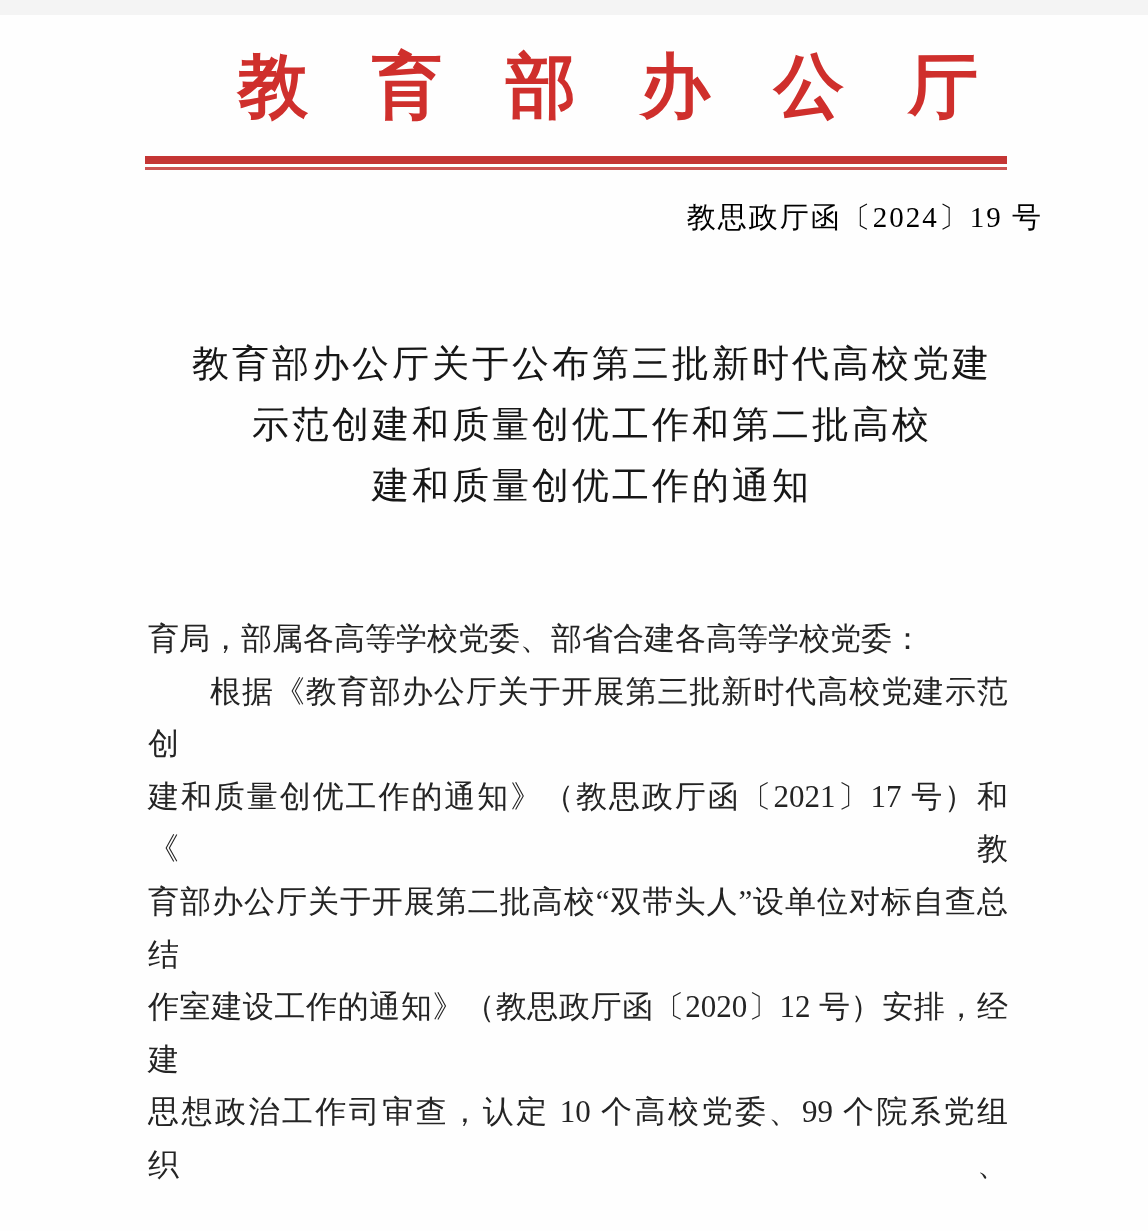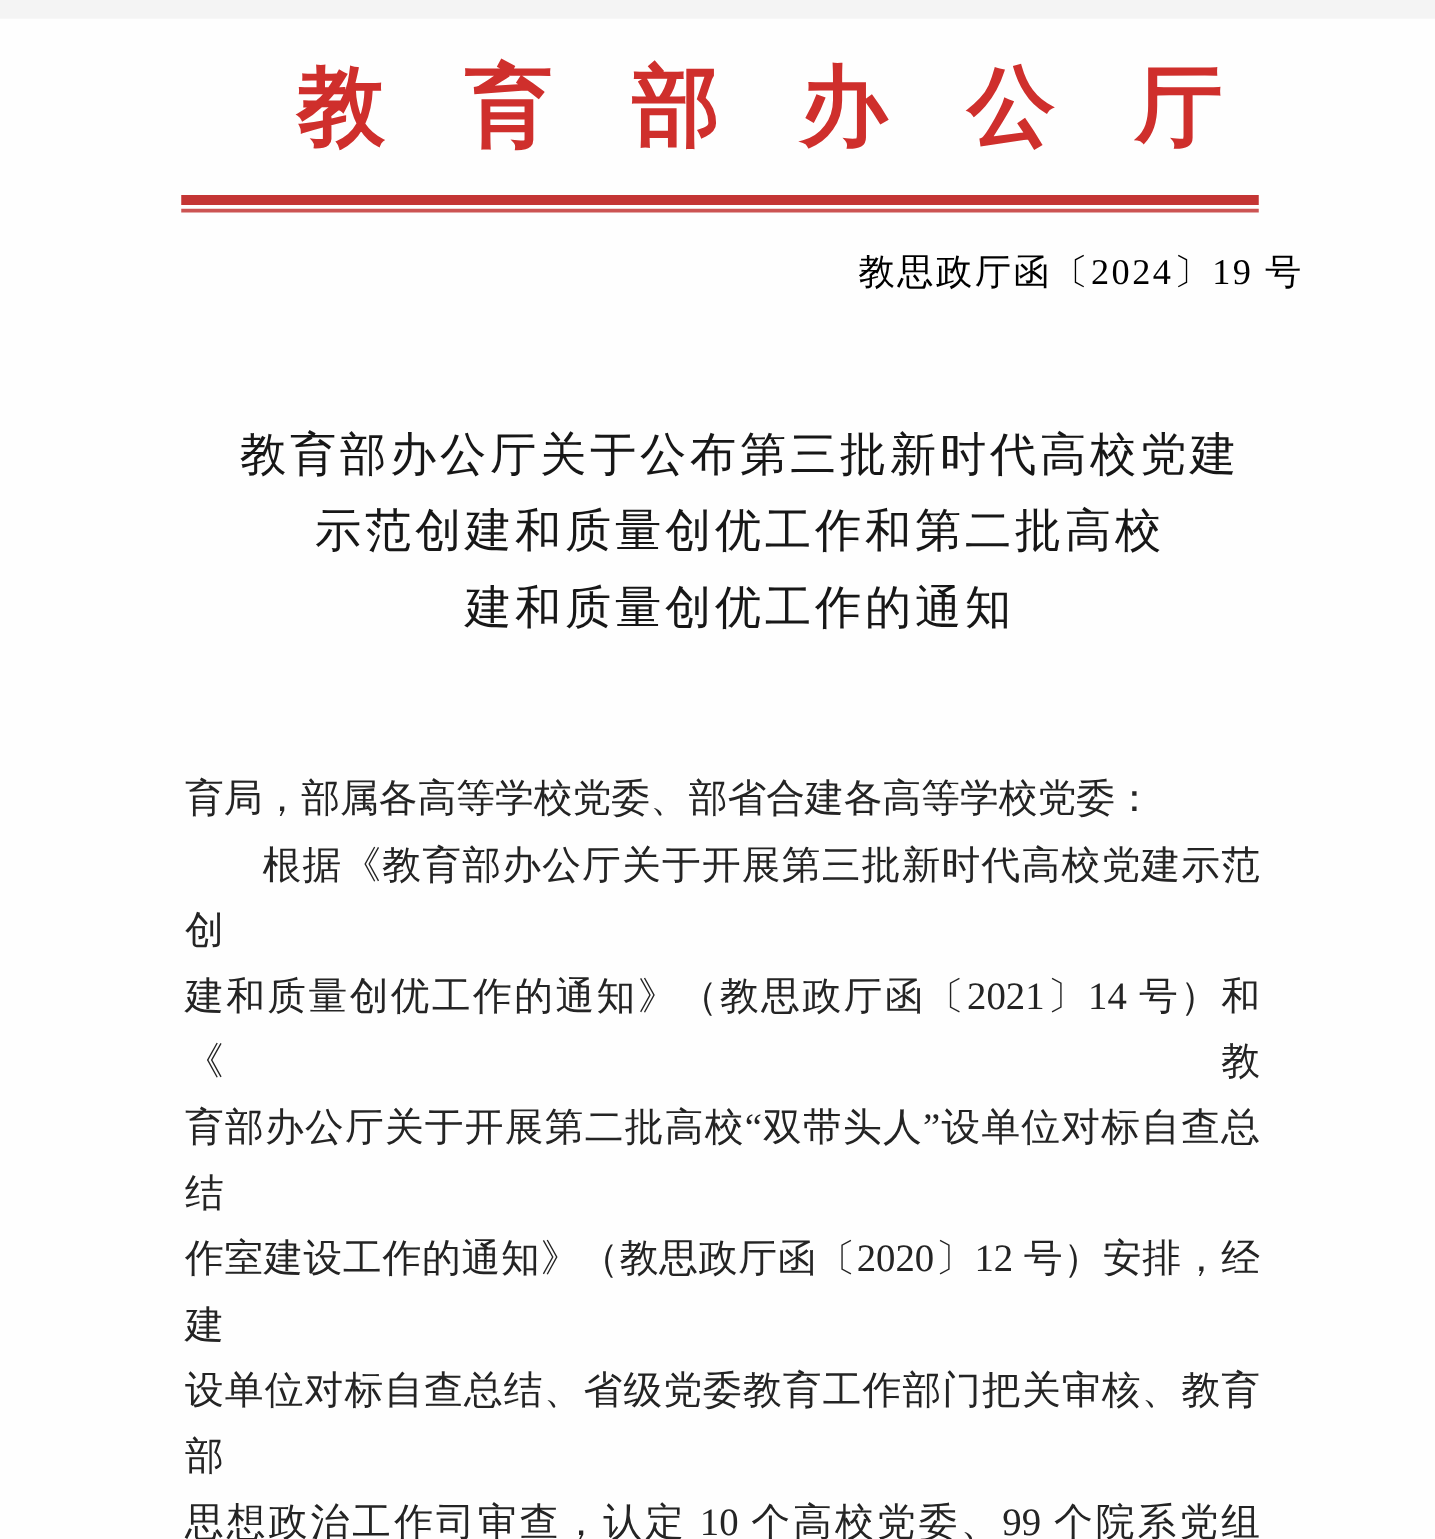--- a/index.html
+++ b/index.html
@@ -127,23 +127,22 @@
 
   <div class="doc-title">
     <div class="title-line">教育部办公厅关于公布第三批新时代高校党建</div>
     <div class="title-line">示范创建和质量创优工作和第二批高校</div>
     <div class="title-line">建和质量创优工作的通知</div>
   </div>
 
   <div class="doc-body">
     <p class="body-line natural">育局，部属各高等学校党委、部省合建各高等学校党委：</p>
     <p class="body-line stretch indent">根据《教育部办公厅关于开展第三批新时代高校党建示范创</p>
-    <p class="body-line stretch">建和质量创优工作的通知》（教思政厅函〔2021〕14 号）和《教</p>
+    <p class="body-line stretch">建和质量创优工作的通知》（教思政厅函〔2021〕17 号）和《教</p>
     <p class="body-line stretch">育部办公厅关于开展第二批高校“双带头人”设单位对标自查总结</p>
     <p class="body-line stretch">作室建设工作的通知》（教思政厅函〔2020〕12 号）安排，经建</p>
-    <p class="body-line stretch">设单位对标自查总结、省级党委教育工作部门把关审核、教育部</p>
     <p class="body-line stretch">思想政治工作司审查，认定 10 个高校党委、99 个院系党组织、</p>
 
   </div>
 
   <div class="page-bottom-edge"></div>
 
 </div>
 
 </body></html>

